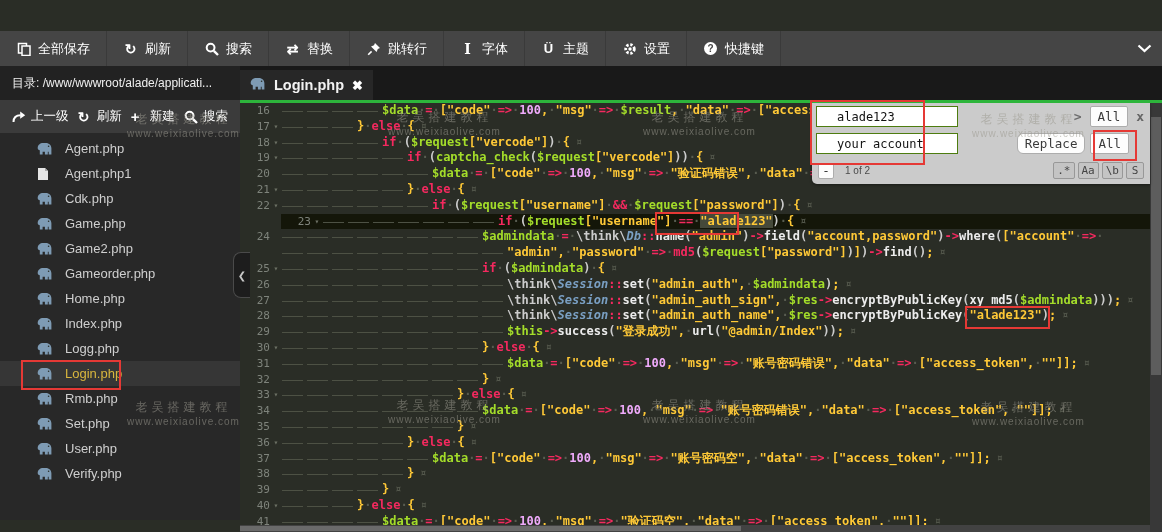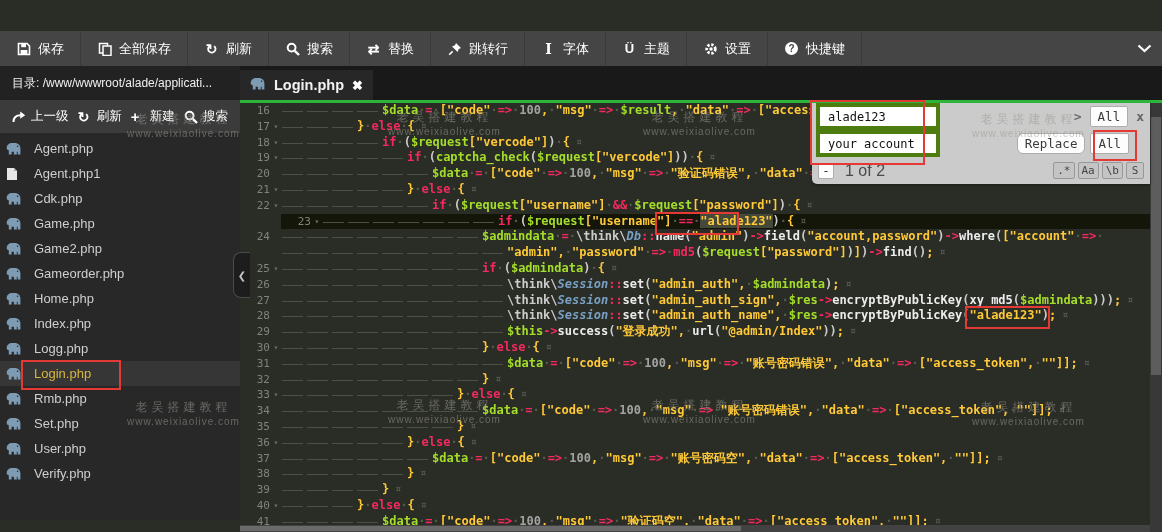--- a/index.html
+++ b/index.html
@@ -23,21 +23,21 @@
            display:flex;align-items:center;justify-content:center;}
   #tb-collapse{position:absolute;right:0;top:31px;width:36px;height:35px;display:flex;align-items:center;justify-content:center;cursor:pointer;}
   
   #sidebar{position:absolute;left:0;top:66px;width:240px;bottom:12px;background:#282828;}
   #dirrow{height:34px;background:#222222;color:#f0f0f0;font-size:12px;line-height:34px;padding:0 12px;
           white-space:nowrap;overflow:hidden;}
   #side-tools{height:33px;background:#3b3b3b;display:flex;align-items:center;justify-content:space-between;padding:0 12px;}
   .stool{display:flex;align-items:center;gap:5px;color:#fff;font-size:12.5px;cursor:pointer;}
   .stool .ic{display:flex;align-items:center;width:14px;height:14px;}
   #file-list{padding-top:3px;}
-  .file{height:25px;display:flex;align-items:center;padding-left:6px;color:#cfcfcf;font-size:13px;cursor:pointer;}
+  .file{height:25px;display:flex;align-items:center;padding-left:37px;color:#cfcfcf;font-size:13px;cursor:pointer;}
   .file .fic{width:16px;height:14px;margin-right:12px;display:flex;align-items:center;}
   .file.active{background:#363636;color:#d8b63e;}
   
   #side-handle{position:absolute;left:233px;top:252px;width:16px;height:44px;background:#1d1d1d;
       border:1px solid #4a4a4a;border-right:none;border-radius:8px 0 0 8px;color:#c8c8c8;font-size:10px;
       display:flex;align-items:center;justify-content:center;z-index:45;cursor:pointer;}
   
   #editor{position:absolute;left:240px;top:66px;right:0;bottom:0;}
   #tabbar{height:34px;background:#191919;border-bottom:3px solid #2db53b;display:flex;}
   #tab-login{width:133px;height:30px;margin-top:4px;background:#272727;display:flex;align-items:center;
@@ -45,71 +45,61 @@
   #tab-close{font-size:13px;font-weight:bold;color:#fff;cursor:pointer;}
   #codewrap{position:relative;height:429px;overflow:hidden;background:#2a2d26;}
   .crow{position:relative;height:15.8px;line-height:15.8px;white-space:pre;
         font-family:"DejaVu Sans Mono",monospace;font-size:12px;font-weight:bold;}
   .crow.hl{background:#141609;margin-left:41px;}
   .gut{display:inline-block;width:30px;text-align:right;color:#7e837b;font-weight:normal;font-size:11px;vertical-align:top;}
   .fold{display:inline-block;width:12px;text-align:center;color:#6d7165;font-size:8px;vertical-align:top;}
   .ind{display:inline-block;height:15.8px;vertical-align:top;
        background-image:repeating-linear-gradient(90deg,#4d5144 0,#4d5144 21px,rgba(0,0,0,0) 21px,rgba(0,0,0,0) 25px);
        background-size:100% 1px;background-repeat:no-repeat;background-position:0 8px;}
-  .tk-k{color:#f5295f}.tk-s{color:#ffc937}.tk-v{color:#a4dd2a}.tk-n{color:#a3a3a3}
+  .tk-k{color:#f5295f}.tk-s{color:#ffc937}.tk-v{color:#a4dd2a}.tk-n{color:#f0abfc}
   .tk-f{color:#ececec}.tk-c{color:#7aa0c4;font-style:italic}
   .tk-w{color:#cccccc}.tk-p{color:#585c50}.tk-e{color:#565a4e;font-size:10px}
   .tk-m{color:#ffc937;background:#45493a}
   
   #vsb{position:absolute;right:0;top:0;bottom:0;width:12px;background:#383838;}
   #vsb-thumb{position:absolute;left:1px;right:1px;top:14px;height:258px;background:#5d5d5d;}
   #hsb{position:absolute;left:0;right:12px;bottom:0;height:7px;background:#424242;}
   #hsb-thumb{position:absolute;left:0;top:1px;height:5px;width:55%;background:#6a6a6a;}
   
   #spanel{position:absolute;top:0;right:12px;width:338px;height:81px;background:#cbcbcb;z-index:30;
           border-bottom-left-radius:5px;box-shadow:0 1px 3px rgba(0,0,0,.4);
           font-family:"DejaVu Sans Mono",monospace;}
   .sprow{display:flex;align-items:center;height:27px;padding:0 6px 0 4px;}
-  .sp-input{width:100px;height:19px;border:4px solid #4d7c0f;background:#fff;color:#111;
-            font-family:"DejaVu Sans Mono",monospace;font-size:12px;padding:0 8px;}
+  .sp-input{width:100px;height:19px;border:1px solid #4d7c0f;background:#fff;color:#111;
+            font-family:"DejaVu Sans Mono",monospace;font-size:12px;padding:0 20px;}
   .spbtn{background:#fdfdfd;border:1px solid #adadad;border-radius:2px;color:#3a3a3a;
          font-family:"DejaVu Sans Mono",monospace;font-size:12.5px;padding:2px 7px;cursor:pointer;}
   #sp-nav-next{color:#6d6d6d;font-size:13px;font-weight:bold;margin-left:auto;cursor:pointer;}
   #sp-find-all{margin-left:8px;}
   #sp-close{margin-left:8px;color:#666;font-weight:bold;font-size:13px;cursor:pointer;}
   #sp-replace{margin-left:auto;border-radius:6px;}
   #sp-replace-all{margin-left:5px;margin-right:15px;}
   #sp-toggle{width:16px;height:16px;padding:0;line-height:13px;text-align:center;margin-left:2px;}
-  #sp-counter{color:#4a4a4a;font-size:16px;margin-left:11px;font-family:"Liberation Sans",sans-serif;}
+  #sp-counter{color:#4a4a4a;font-size:10px;margin-left:11px;font-family:"Liberation Sans",sans-serif;}
   .sptog{height:17px;min-width:18px;padding:0 3px;background:#c4c4c4;border:1px solid #989898;border-radius:2px;
          color:#444;font-size:11px;font-family:"DejaVu Sans Mono",monospace;margin-left:3px;cursor:pointer;}
   #sp-togglegroup{margin-left:auto;display:flex;align-items:center;}
   
   .wm{position:absolute;z-index:40;text-align:center;pointer-events:none;color:#9b998f;opacity:.55;}
   .wm .wm1{font-size:12px;letter-spacing:4px;white-space:nowrap;}
   .wm .wm2{font-size:10px;letter-spacing:1px;white-space:nowrap;margin-top:0px;}
   .ann{position:absolute;border:2px solid #e53935;z-index:50;pointer-events:none;}
 </style>
 </head>
 <body>
 
 <div id="win">
 
 
   <div id="toolbar">
-      <div class="tbtn">
-        <span class="ic">
-          <svg width="14" height="14" viewBox="0 0 14 14">
-            <path d="M1.5 1.5h8.5l2.5 2.5v8.5h-11z" fill="none" stroke="#fff" stroke-width="1.6"></path>
-            <rect x="4.2" y="1.8" width="4.8" height="3.4" fill="#fff"></rect>
-            <rect x="3.6" y="8" width="6.8" height="4.2" fill="#fff"></rect>
-          </svg>
-        </span>
-        <span>保存</span>
-      </div>
       <div class="tbtn">
         <span class="ic">
           <svg width="14" height="14" viewBox="0 0 14 14">
             <rect x="1.5" y="1.5" width="8" height="9.5" fill="none" stroke="#fff" stroke-width="1.5"></rect>
             <rect x="5" y="4" width="8" height="9.5" fill="#454545" stroke="#fff" stroke-width="1.5"></rect>
           </svg>
         </span>
         <span>全部保存</span>
       </div>
       <div class="tbtn">

